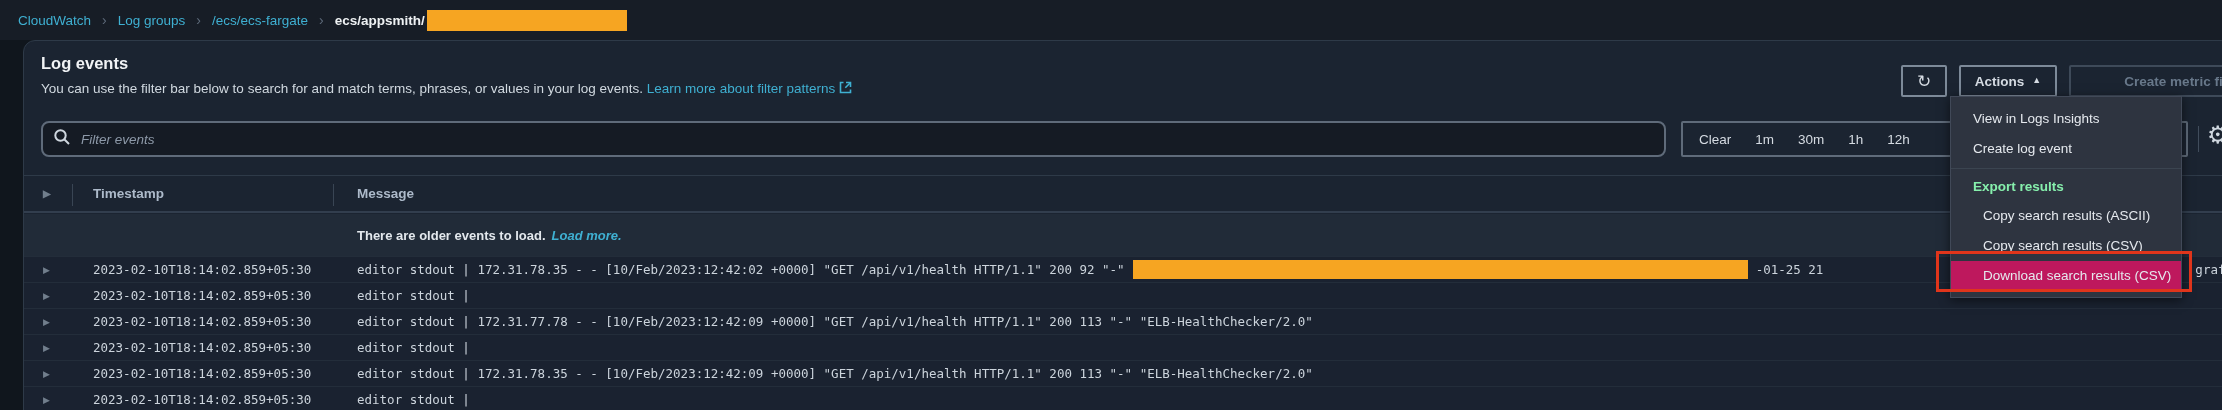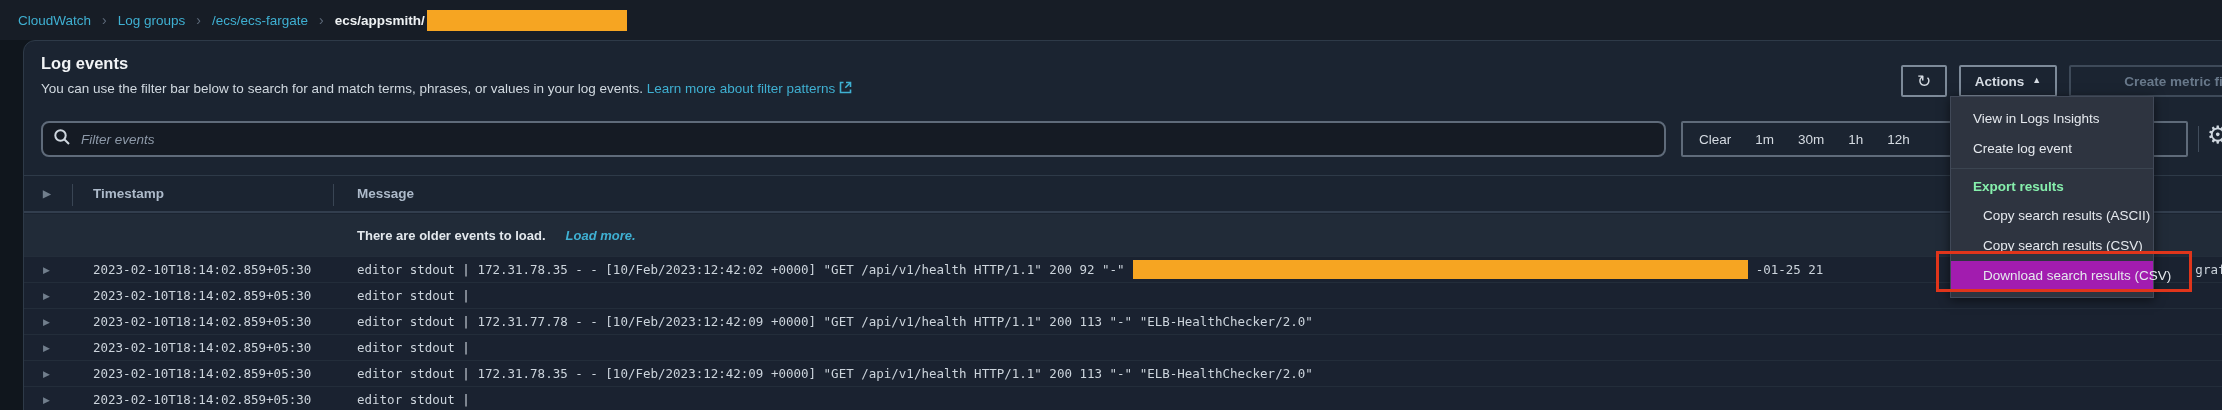--- a/index.html
+++ b/index.html
@@ -90,51 +90,51 @@
   .th-div1{position:absolute;left:48px;top:8px;width:1px;height:22px;background:#394554;}
   .th-ts{position:absolute;left:69px;top:10px;}
   .th-div2{position:absolute;left:309px;top:8px;width:1px;height:22px;background:#394554;}
   .th-msg{position:absolute;left:333px;top:10px;}
   .rows{position:absolute;left:0;top:173px;width:100%;}
   .loadmore-row{
     height:42px;background:#212b38;display:flex;align-items:center;
     padding-left:333px;font-size:13px;white-space:nowrap;
   }
   .older-text{color:#e3e8ed;font-weight:700;}
-  .loadmore-link{color:var(--accent);font-style:italic;font-weight:700;margin-left:20px;cursor:pointer;}
+  .loadmore-link{color:var(--accent);font-style:italic;font-weight:700;margin-left:6px;cursor:pointer;}
   .log-row{
     height:26px;display:flex;align-items:center;position:relative;
     border-top:1px solid #232d3a;background:#1a2230;
     font-family:"DejaVu Sans Mono", monospace;font-size:12.5px;color:#ccd4dc;
     white-space:pre;
   }
   .log-row:first-of-type{background:#202936;border-top:none;}
   .row-caret{
     position:absolute;left:19px;font-size:9px;color:#717e8c;
     font-family:"DejaVu Sans", sans-serif;cursor:pointer;
   }
   .row-ts{position:absolute;left:69px;}
   .row-msg{position:absolute;left:333px;display:flex;align-items:center;}
   .msg-redaction{
     display:inline-block;width:615px;height:19px;background:var(--redaction);
     margin:0 8px 0 8px;
   }
   .msg-gap{display:inline-block;width:372px;}
   
   .menu{
-    position:absolute;left:1950px;top:96px;width:204px;z-index:50;
+    position:absolute;left:1950px;top:96px;width:232px;z-index:50;
     background:#2e3440;border:1px solid #414958;
     box-shadow:0 2px 10px rgba(0,0,0,.55);
     padding:7px 0 6px 0;font-size:13.5px;color:#e5e9ee;
   }
   .menu-item{height:30px;line-height:30px;padding-left:22px;cursor:pointer;white-space:nowrap;}
   .menu-item.sub{padding-left:32px;}
   .menu-sep{height:1px;background:#3b4450;margin:4px 0;}
   .menu-section{height:28px;line-height:28px;padding-left:22px;color:#86efac;font-weight:700;}
-  .menu-item.highlighted{background:#a21caf;}
+  .menu-item.highlighted{background:#be185d;}
   .red-box{
     position:absolute;left:1936px;top:251px;width:256px;height:41px;
     border:3px solid var(--highlight-red);z-index:60;pointer-events:none;
   }
 </style>
 </head>
 <body>
 
 <div class="topbar">
   <span class="bc-link">CloudWatch</span>

